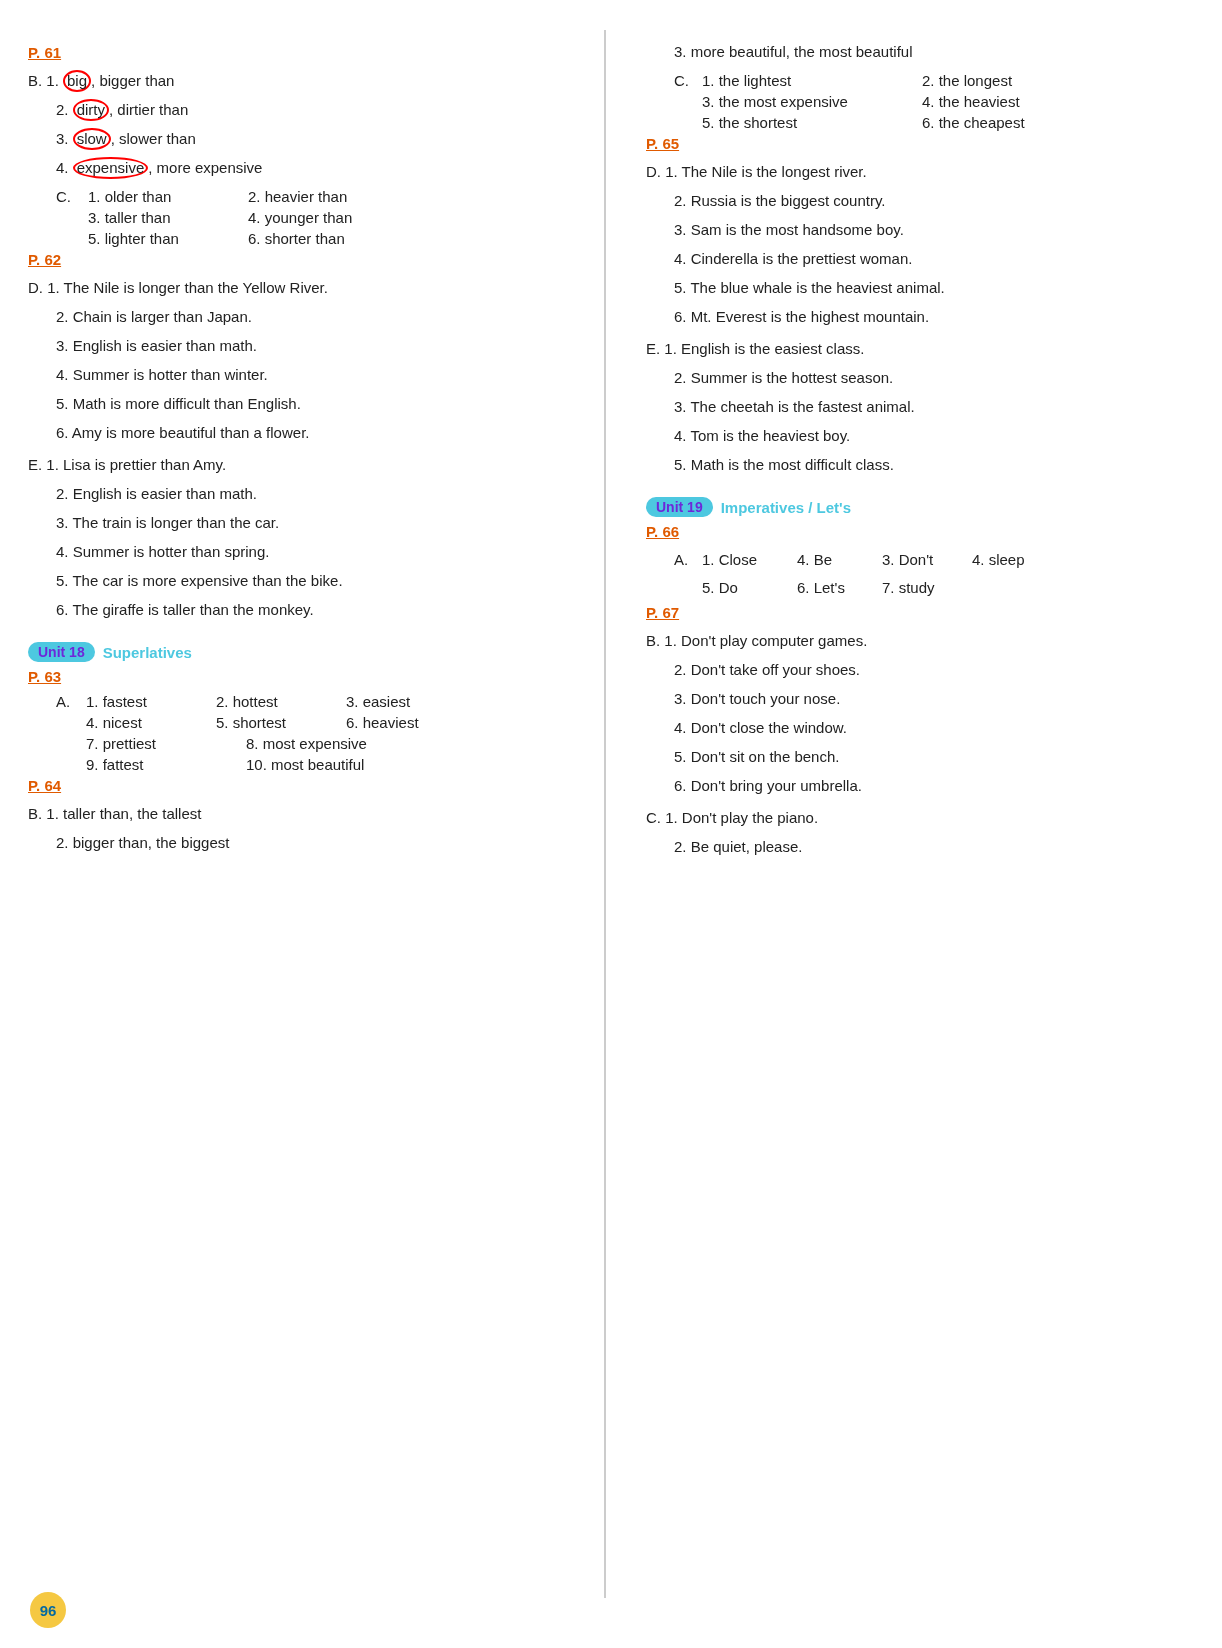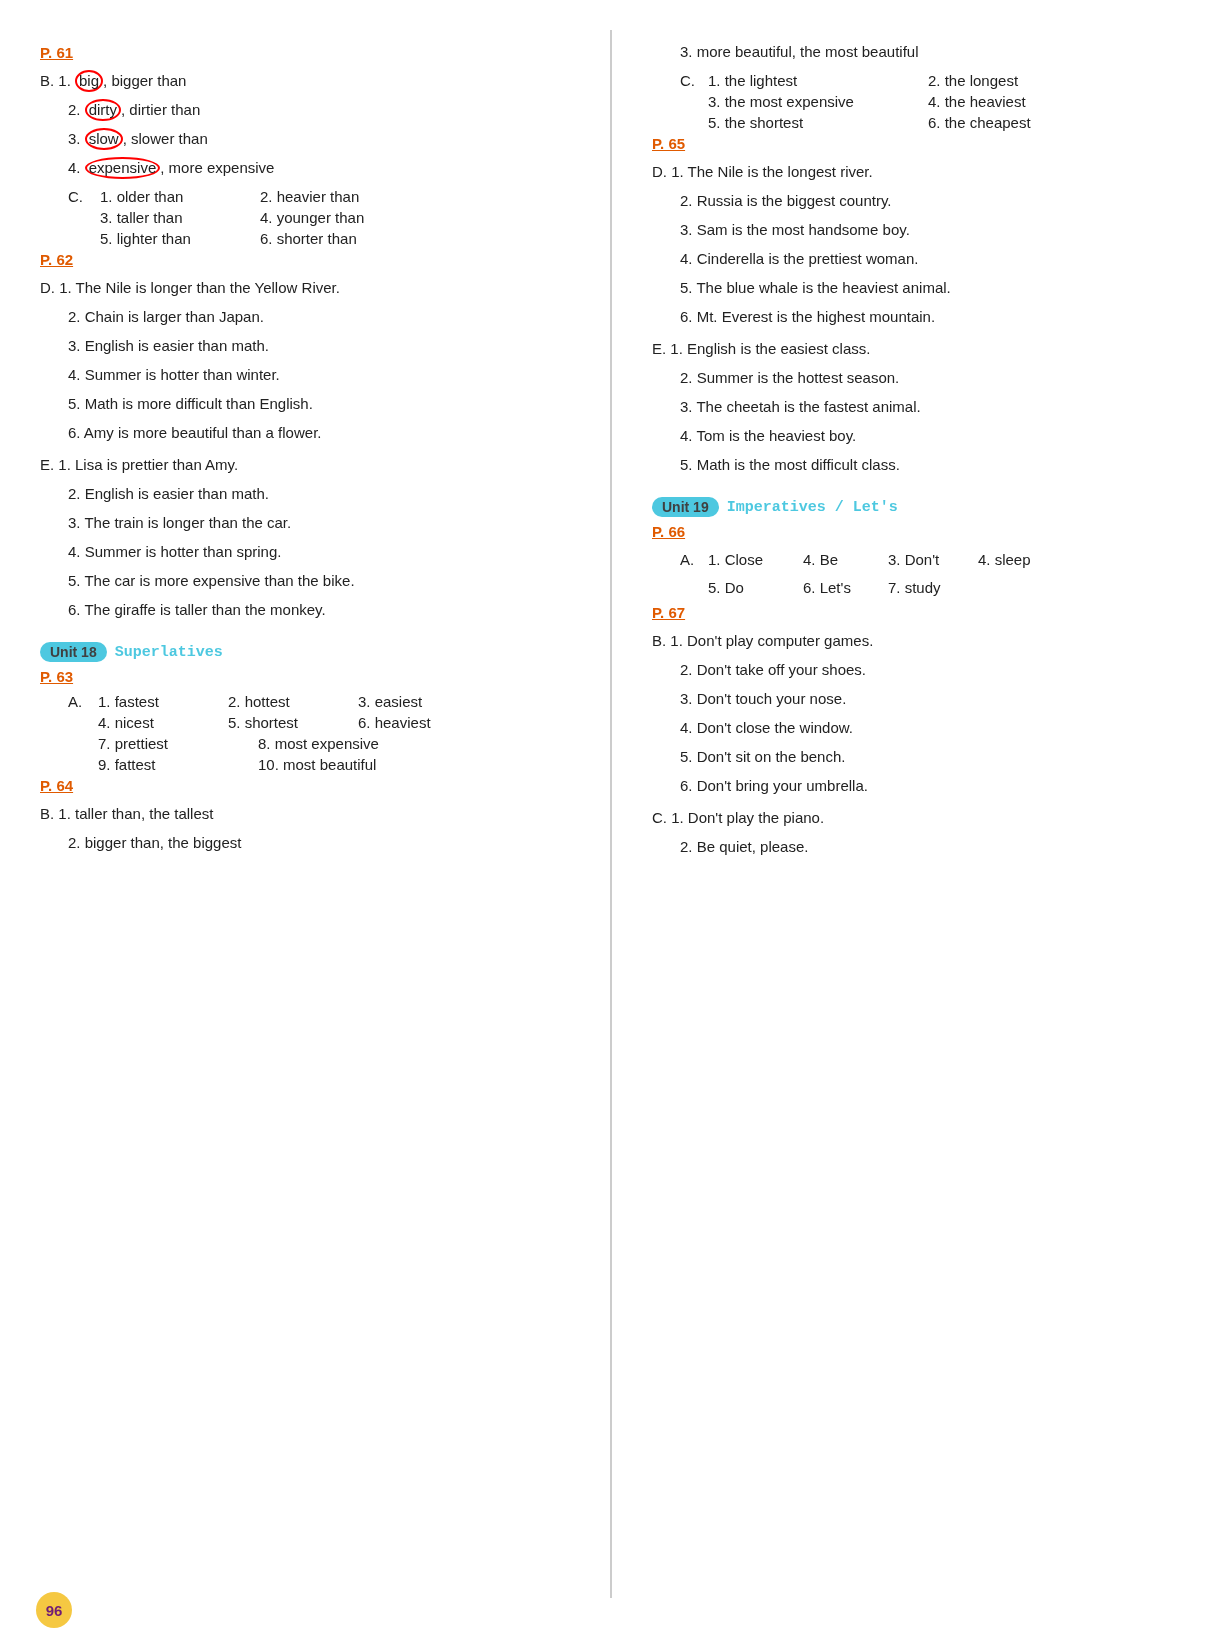--- a/index.html
+++ b/index.html
@@ -13,21 +13,21 @@
       position: relative;
     }
     .page {
       display: flex;
       width: 100%;
       min-height: 1648px;
       padding: 30px 0 50px 0;
     }
     .col {
       flex: 1;
-      padding: 10px 30px 10px 40px;
+      padding: 10px 30px 10px 28px;
     }
     .col-left {
       border-right: 2px solid #ccc;
     }
     .col-right {
       padding-left: 40px;
     }
     .section-label {
       color: #e05a00;
       font-weight: bold;
@@ -49,32 +49,31 @@
       display: inline-block;
       border: 2px solid red;
       border-radius: 50%;
       padding: 0 2px;
       line-height: 1.2;
     }
     .unit-badge {
       display: inline-flex;
       align-items: center;
       background: #4dc8e0;
-      color: #404040;
+      color: #6d28d9;
       border-radius: 12px;
       padding: 2px 10px;
       font-weight: bold;
       font-size: 14px;
       margin-right: 8px;
     }
     .unit-title {
       font-weight: bold;
       color: #4dc8e0;
       font-size: 15px;
-      font-family: Liberation Mono, monospace;
     }
     .unit-row {
       display: flex;
       align-items: center;
       margin-top: 20px;
       margin-bottom: 6px;
     }
     .two-col-row {
       display: flex;
       gap: 0;
@@ -89,23 +88,23 @@
       gap: 0;
       margin-bottom: 4px;
       padding-left: 28px;
     }
     .three-col-row .cell {
       width: 130px;
     }
     .page-number {
       position: absolute;
       bottom: 20px;
-      left: 36px;
+      left: 30px;
       background: #f5c842;
-      color: #701a75;
+      color: #0369a1;
       border-radius: 50%;
       width: 36px;
       height: 36px;
       display: flex;
       align-items: center;
       justify-content: center;
       font-weight: bold;
       font-size: 15px;
     }
     .mt8 { margin-top: 8px; }

